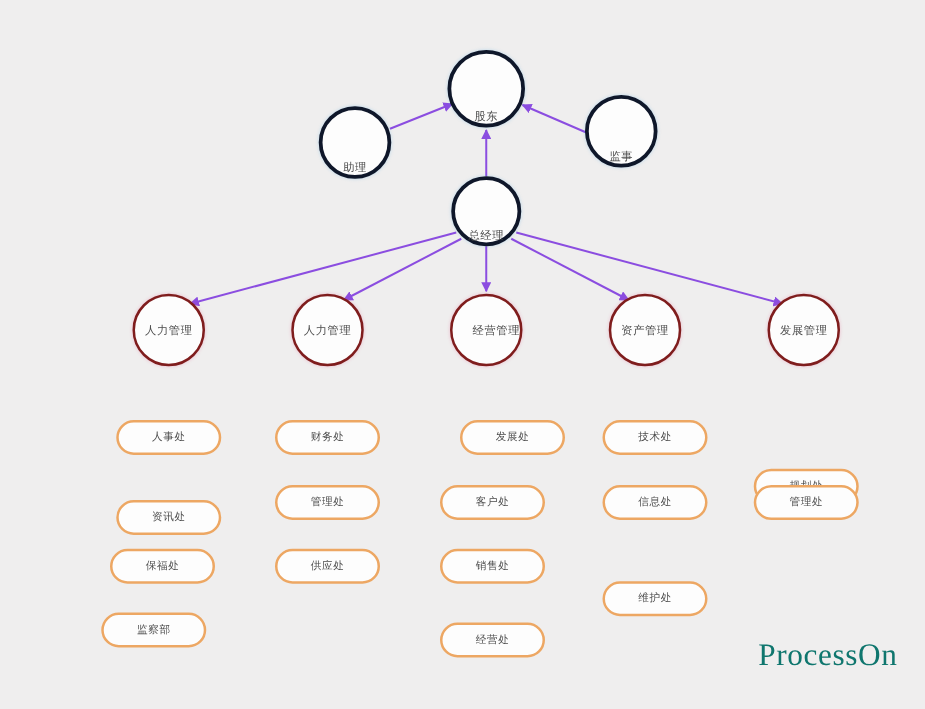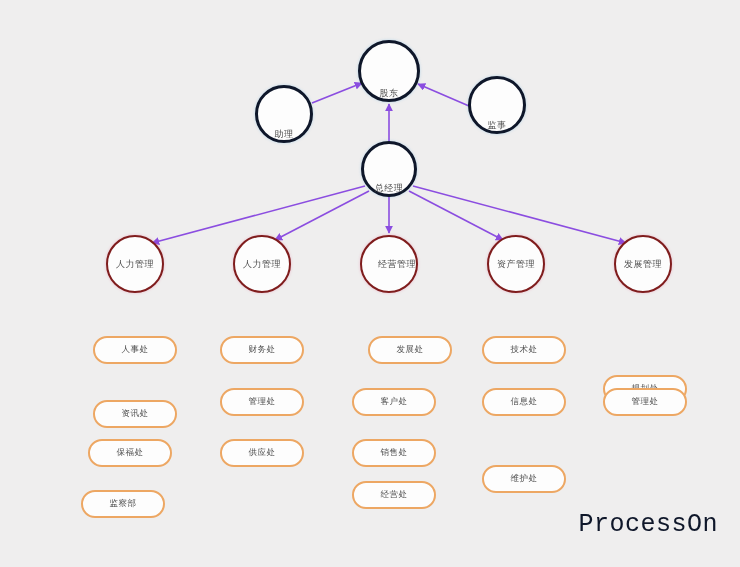--- a/index.html
+++ b/index.html
@@ -71,23 +71,23 @@
     color: #4c4c4c;
     letter-spacing: .5px;
     user-select: none;
   }
 
   
   #watermark {
     position: absolute;
     right: 22px;
     bottom: 28px;
-    font-family: Liberation Mono, monospace;
+    font-family: Liberation Serif, serif;
     font-size: 25px;
-    color: #0f172a;
+    color: #0f766e;
     letter-spacing: .5px;
     user-select: none;
   }
 </style>
 </head>
 <body>
 
 <div id="canvas">
 
   <svg id="edges" viewBox="0 0 740 567" width="740" height="567">
@@ -161,21 +161,21 @@
       </div>
       <div class="pill" style="left: 368px; top: 336px;">
         <span class="pill-label">发展处</span>
       </div>
       <div class="pill" style="left: 352px; top: 388px;">
         <span class="pill-label">客户处</span>
       </div>
       <div class="pill" style="left: 352px; top: 439px;">
         <span class="pill-label">销售处</span>
       </div>
-      <div class="pill" style="left: 352px; top: 481px;">
+      <div class="pill" style="left: 352px; top: 498px;">
         <span class="pill-label">经营处</span>
       </div>
       <div class="pill" style="left: 482px; top: 336px;">
         <span class="pill-label">技术处</span>
       </div>
       <div class="pill" style="left: 482px; top: 388px;">
         <span class="pill-label">信息处</span>
       </div>
       <div class="pill" style="left: 482px; top: 439px; margin-top: 26px;">
         <span class="pill-label">维护处</span>

